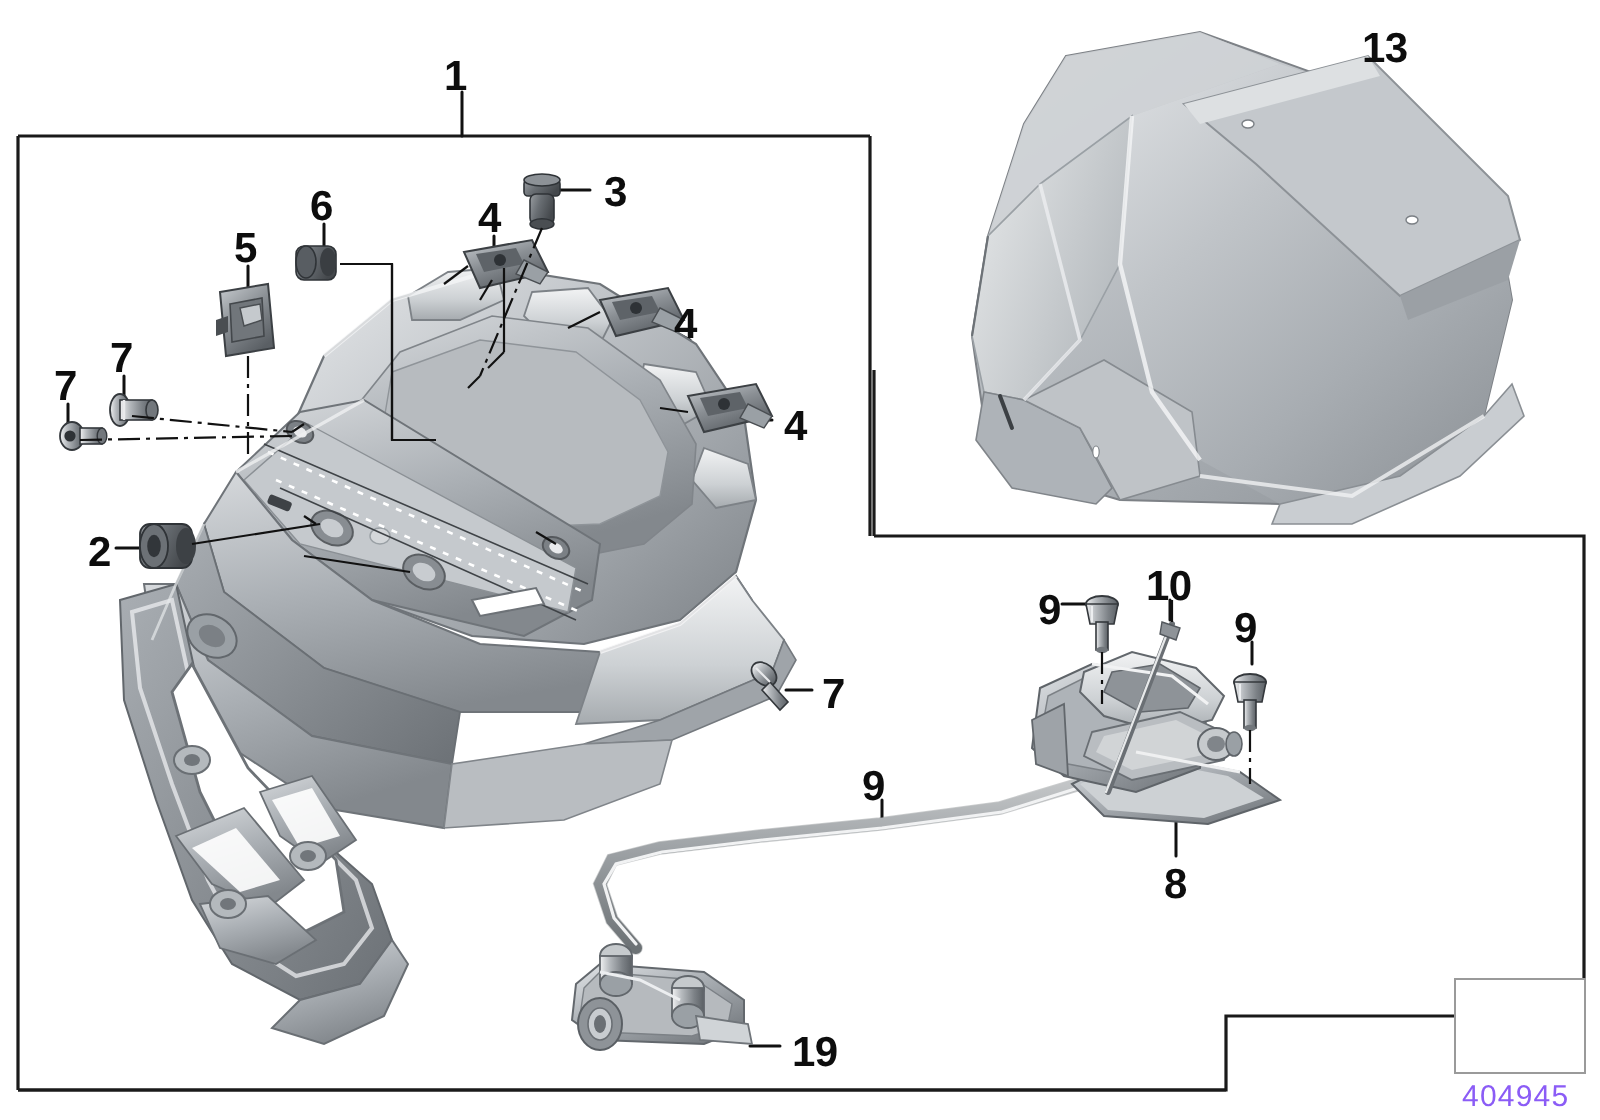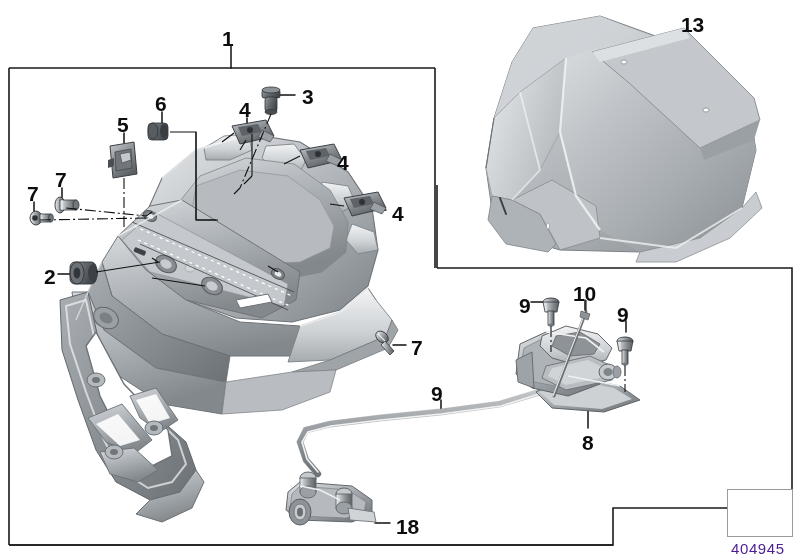--- a/index.html
+++ b/index.html
@@ -13,21 +13,21 @@
     font-size:21px;
     color:#0d0d0d;
     line-height:1;
     letter-spacing:-0.3px;
     user-select:none;
   }
   .partno{
     position:absolute;
     font-family:"Liberation Sans",sans-serif;
     font-size:15px;
-    color:#4c1d95;
+    color:#8b5cf6;
     letter-spacing:0.6px;
   }
   .arrowbox{
     position:absolute;
     border:1px solid #9a9a9a;
     background:#ffffff;
     box-sizing:border-box;
   }
 </style>
 </head>
@@ -462,19 +462,19 @@
   <div class="callout" style="left:117px;top:114px;">5</div>
   <div class="callout" style="left:155px;top:93px;">6</div>
   <div class="callout" style="left:55px;top:169px;">7</div>
   <div class="callout" style="left:27px;top:183px;">7</div>
   <div class="callout" style="left:411px;top:337px;">7</div>
   <div class="callout" style="left:582px;top:432px;">8</div>
   <div class="callout" style="left:519px;top:295px;">9</div>
   <div class="callout" style="left:617px;top:304px;">9</div>
   <div class="callout" style="left:573px;top:283px;">10</div>
   <div class="callout" style="left:431px;top:383px;">9</div>
-  <div class="callout" style="left:396px;top:516px;">18</div>
+  <div class="callout" style="left:396px;top:516px;">19</div>
   <div class="callout" style="left:681px;top:14px;">13</div>
 
   <div class="arrowbox" style="left:727px;top:489px;width:66px;height:48px;"></div>
   <div class="partno" style="left:731px;top:540px;">404945</div>
 
 </div>
 
 </body></html>

